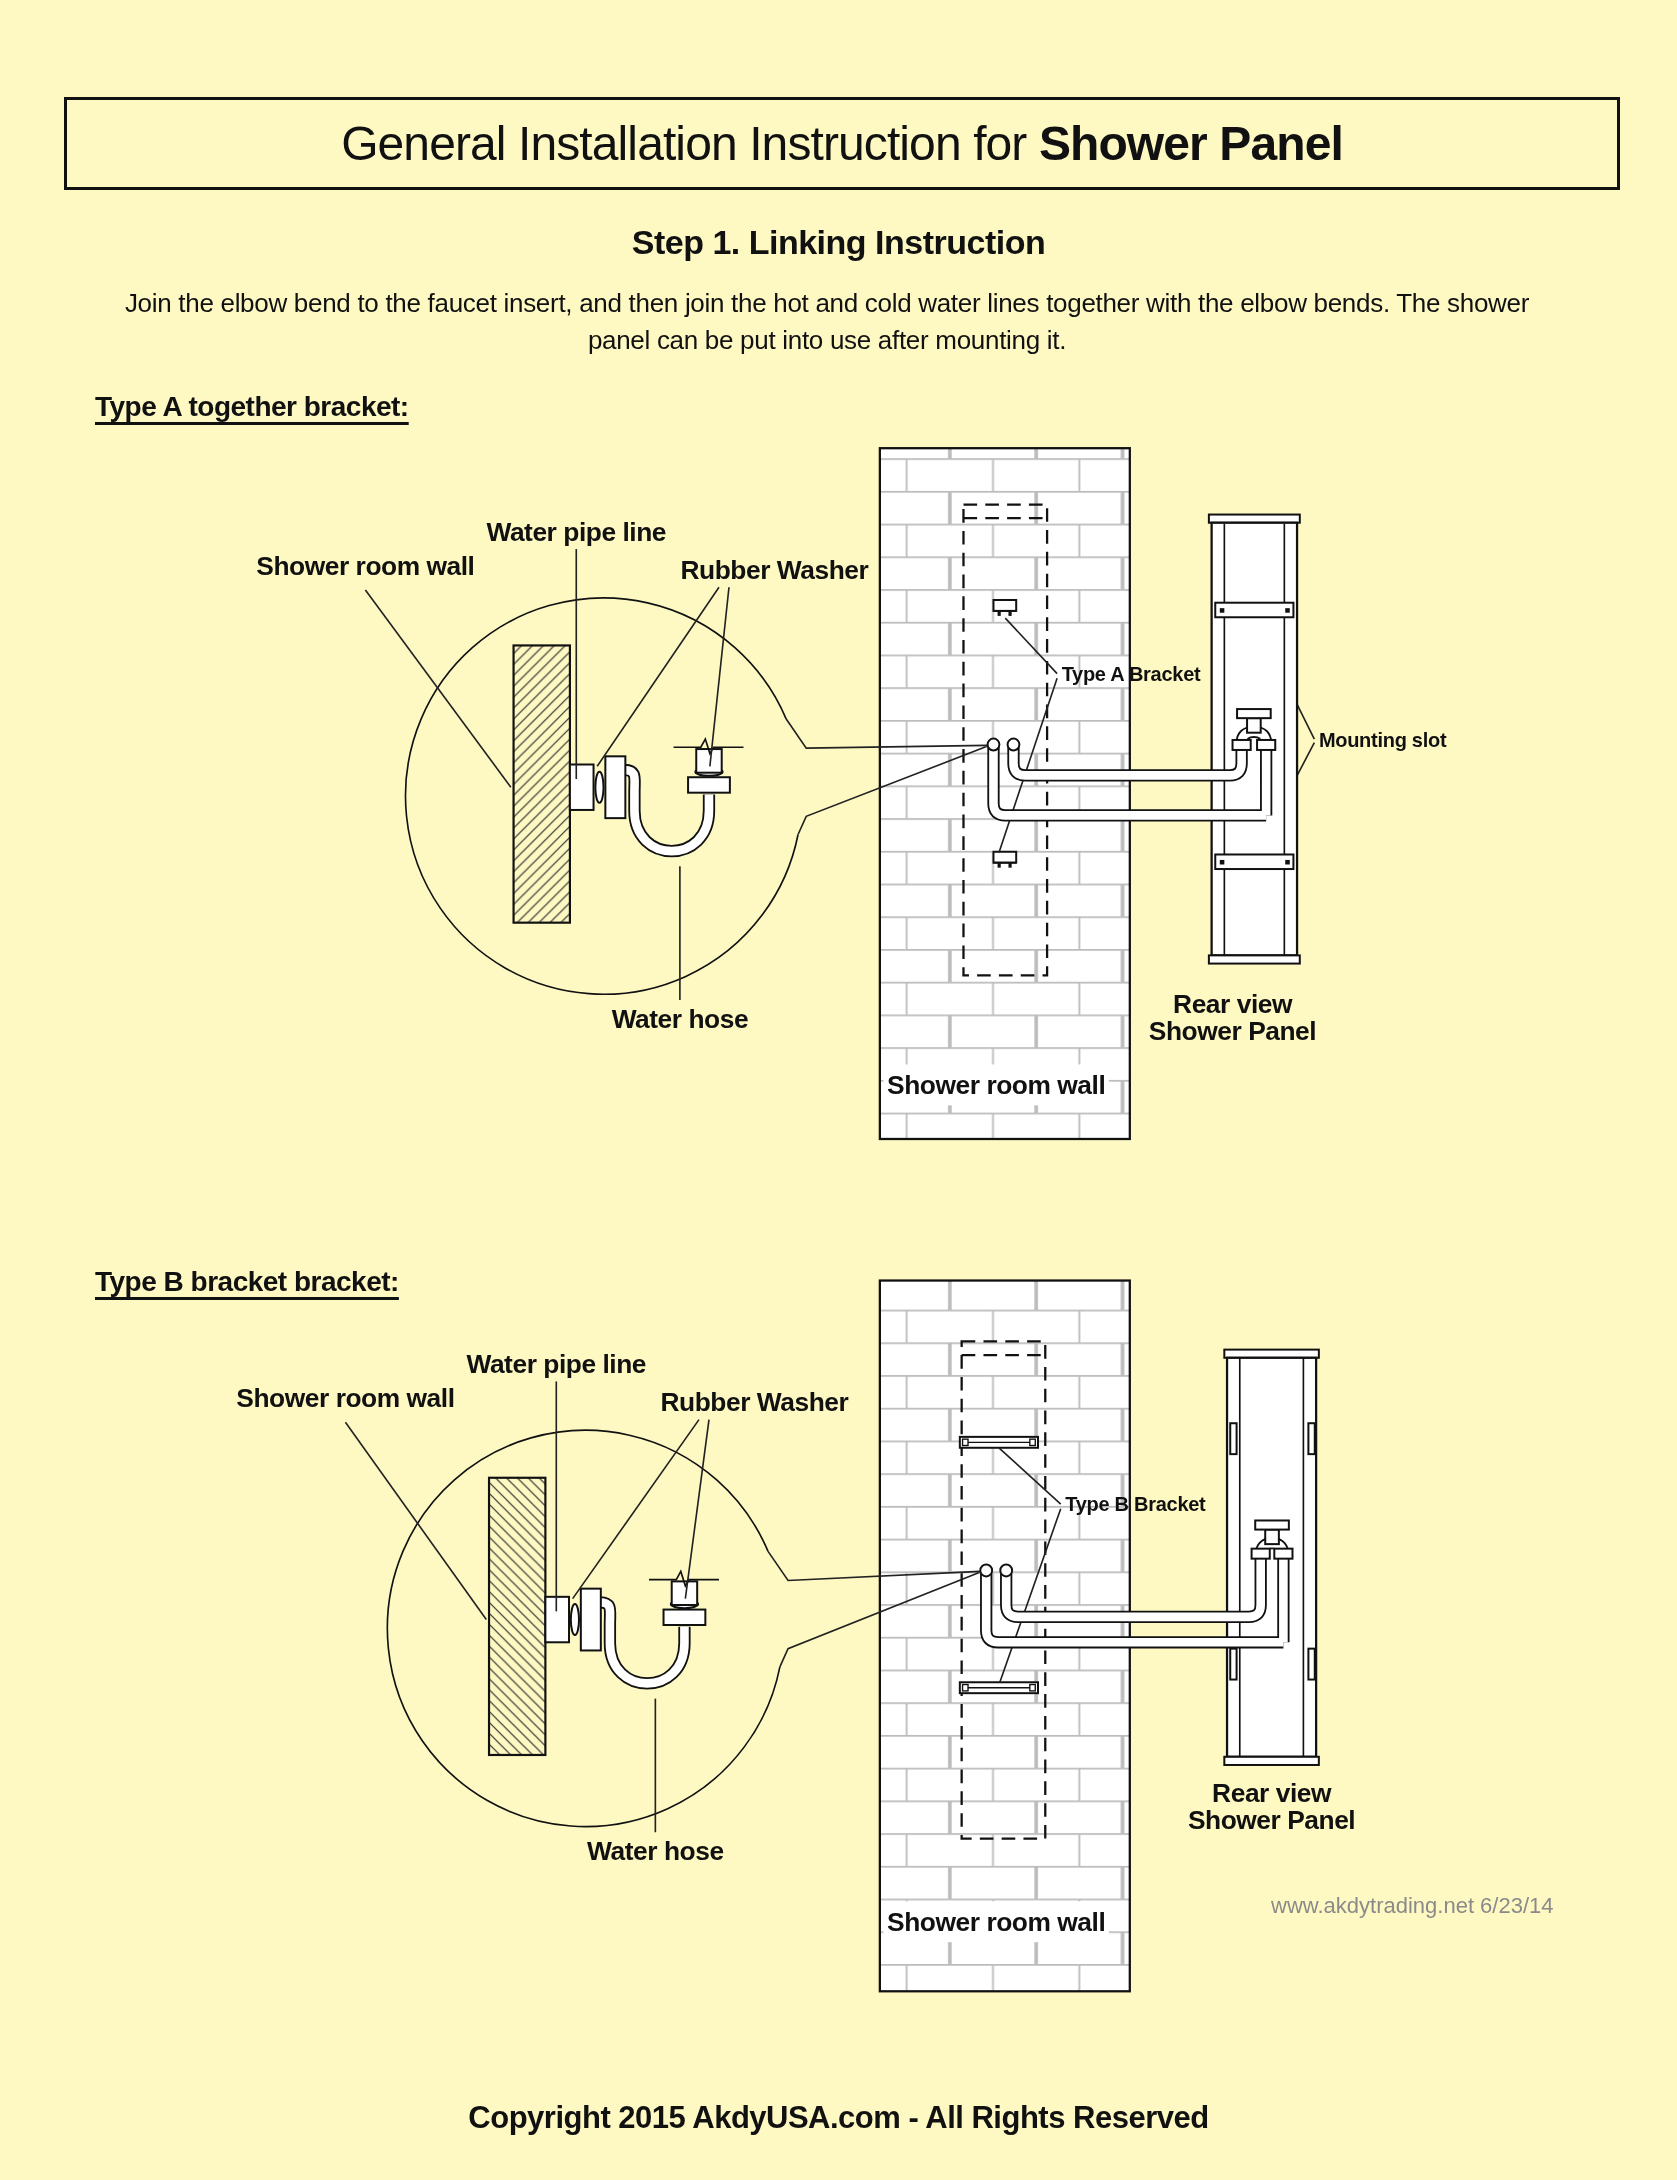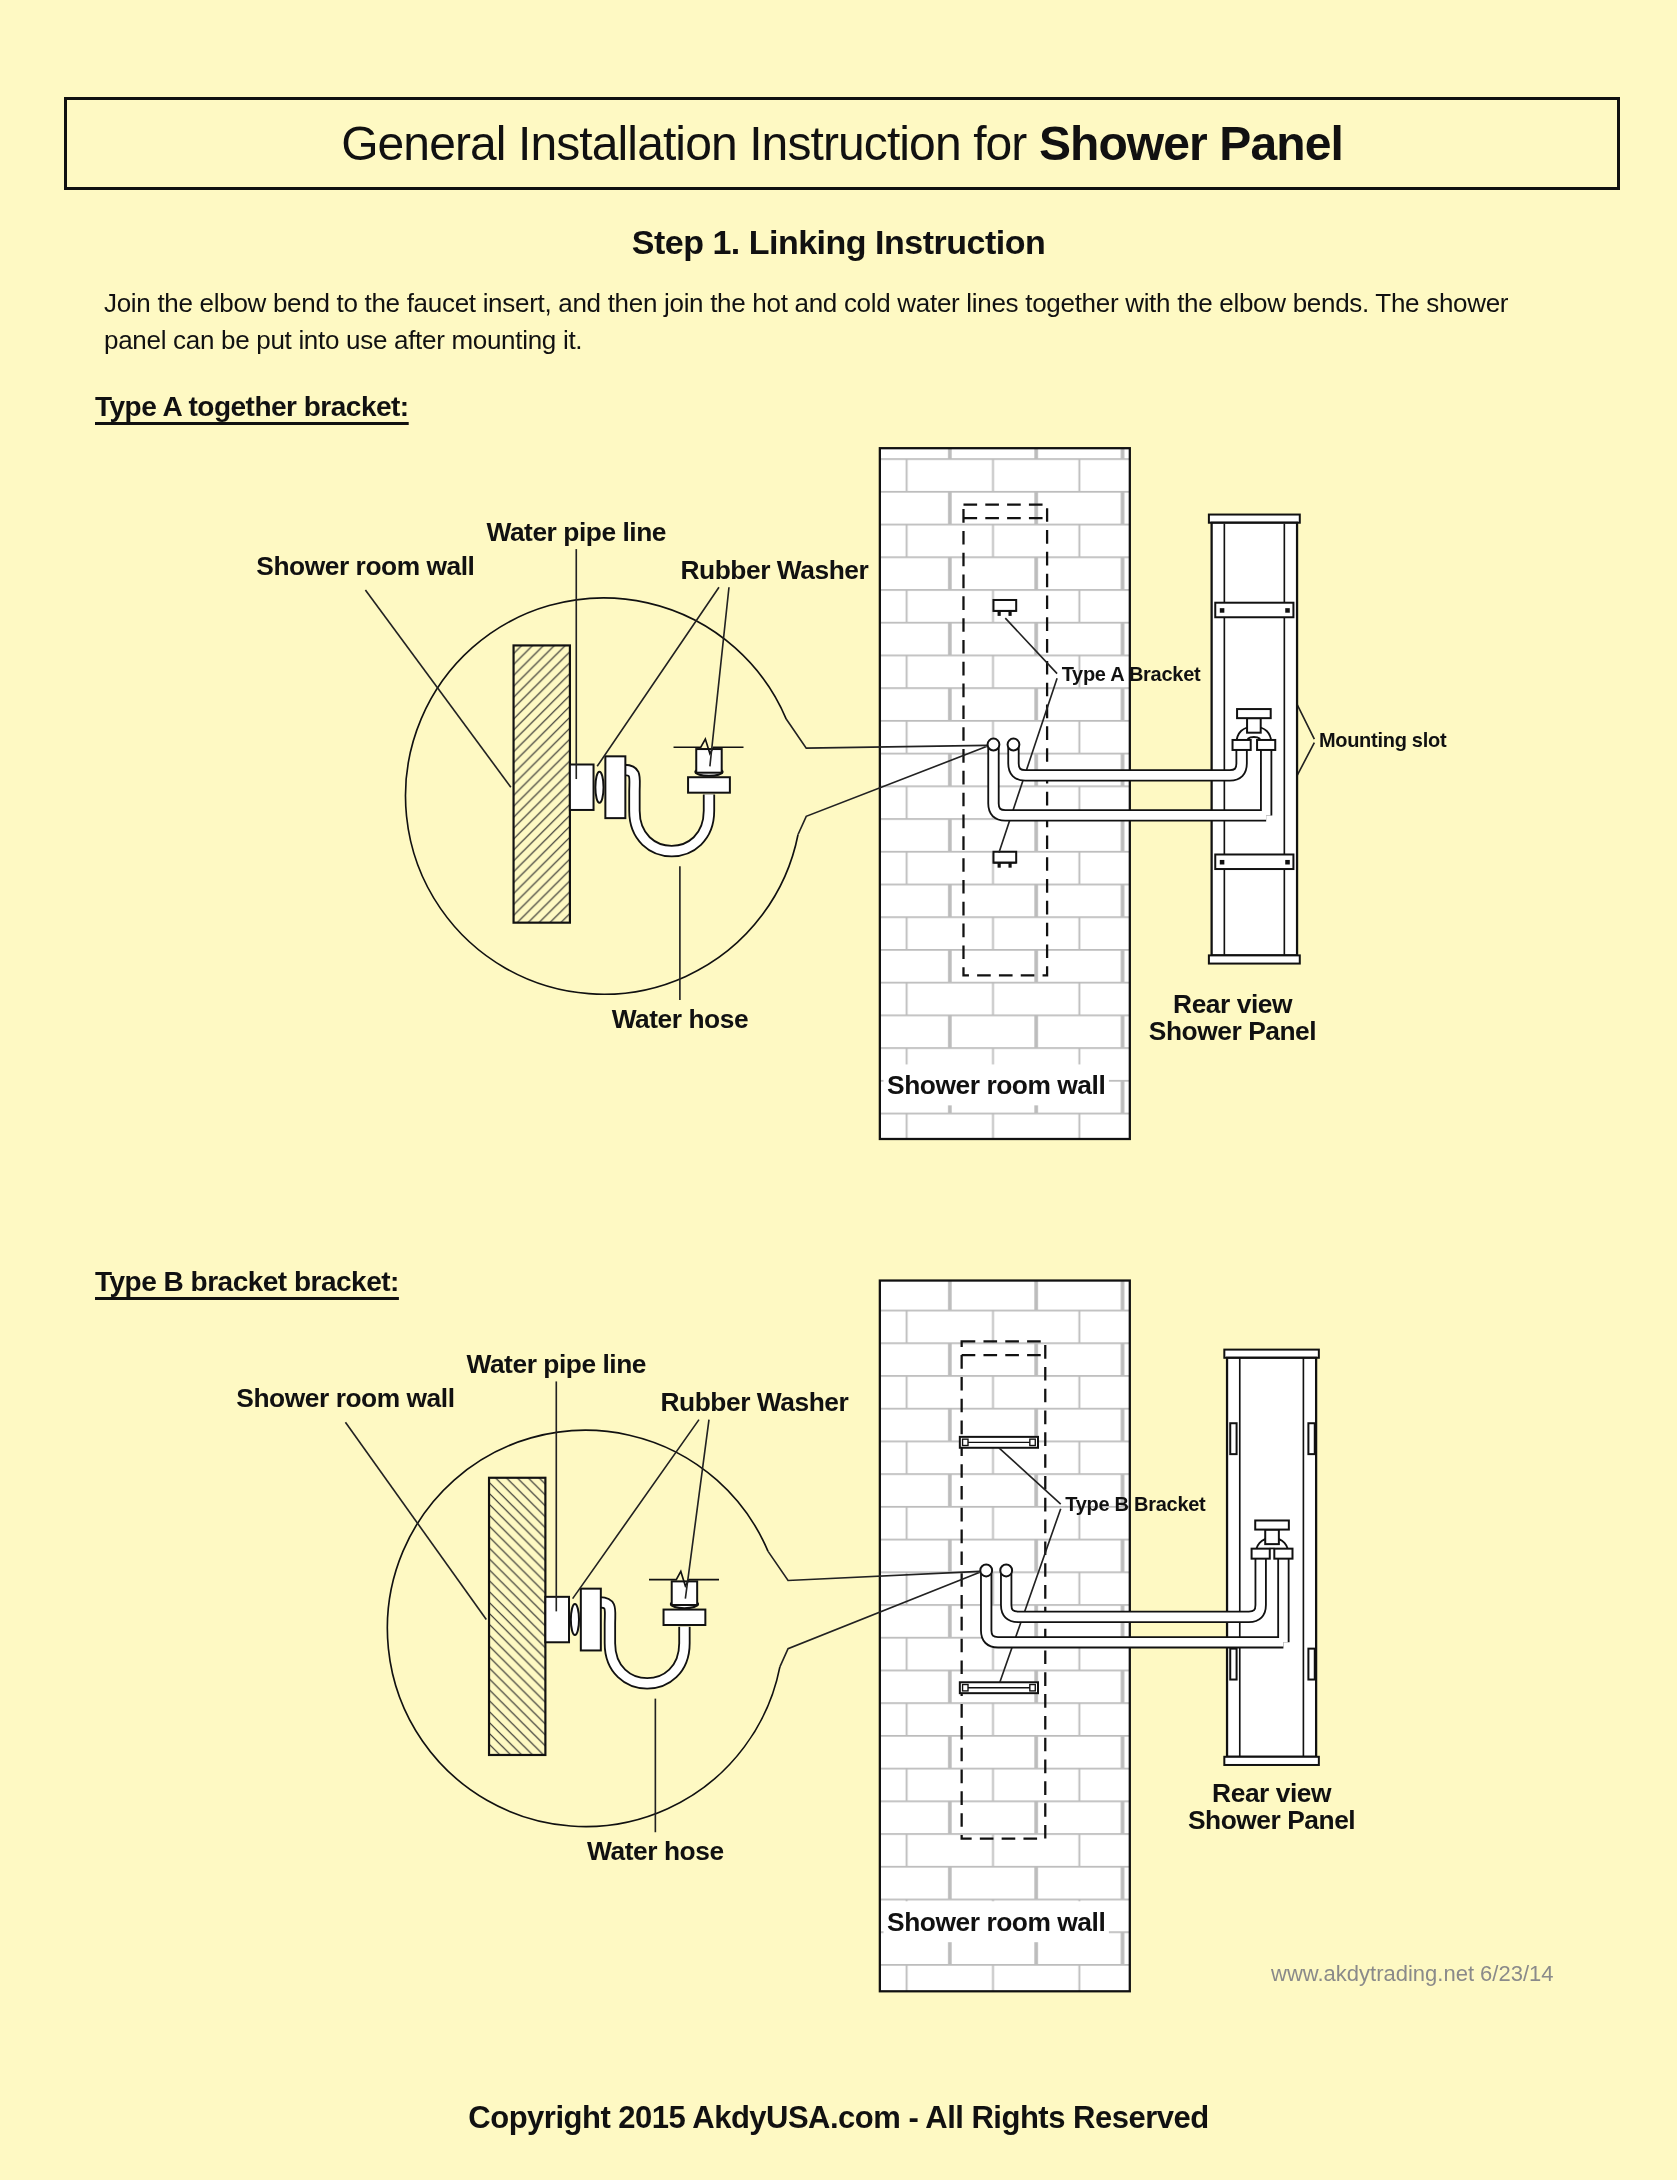--- a/index.html
+++ b/index.html
@@ -4,28 +4,28 @@
 <style>
   html,body{margin:0;padding:0;background:#e8e8e8;}
   .page{position:relative;width:1677px;height:2180px;background:#fef9c3;margin:0 auto;
         font-family:"Liberation Sans", sans-serif;color:#111;overflow:hidden;}
   .title-box{position:absolute;left:64px;top:97px;width:1550px;height:87px;
         border:3.6px solid #111;display:flex;align-items:center;justify-content:center;
         font-size:48px;letter-spacing:-0.9px;white-space:pre;z-index:2;}
   .title-box b{font-weight:700;}
   .step-heading{position:absolute;left:0;top:223px;width:1677px;text-align:center;
         font-size:34px;font-weight:700;letter-spacing:-0.5px;z-index:2;}
-  .intro{position:absolute;left:104px;top:285px;width:1464px;font-size:26px;
-        line-height:1.42;letter-spacing:-0.3px;z-index:2;}
+  .intro{position:absolute;left:95px;top:285px;width:1464px;font-size:26px;
+        line-height:1.42;letter-spacing:-0.3px;z-index:2;text-align:center;}
   .sec-heading{position:absolute;left:95px;font-size:28px;font-weight:700;letter-spacing:-0.5px;
         text-decoration:underline;text-decoration-thickness:2.7px;text-underline-offset:5.5px;z-index:2;}
   #headA{top:391px;} #headB{top:1266px;}
   .diag{position:absolute;left:0;z-index:1;}
   #diagA{top:427px;} #diagB{top:1246px;}
-  .footer-url{position:absolute;left:1271px;top:1961px;font-size:22px;color:#8a8a8a;
+  .footer-url{position:absolute;left:1271px;top:1893px;font-size:22px;color:#8a8a8a;
         letter-spacing:0px;z-index:2;}
   .copyright{position:absolute;left:0;top:2100px;width:1677px;text-align:center;
         font-size:31px;font-weight:700;letter-spacing:-0.5px;z-index:2;}
   
   .outline{fill:#ffffff;stroke:#111;stroke-width:2.5px;}
   .fit{fill:#ffffff;stroke:#111;stroke-width:2.2px;}
   .thin{fill:none;stroke:#111;stroke-width:1.8px;}
   .leader{fill:none;stroke:#222;stroke-width:1.8px;}
   .pipe-k{fill:none;stroke:#111;stroke-width:13.5px;}
   .pipe-w{fill:none;stroke:#ffffff;stroke-width:9.5px;}

